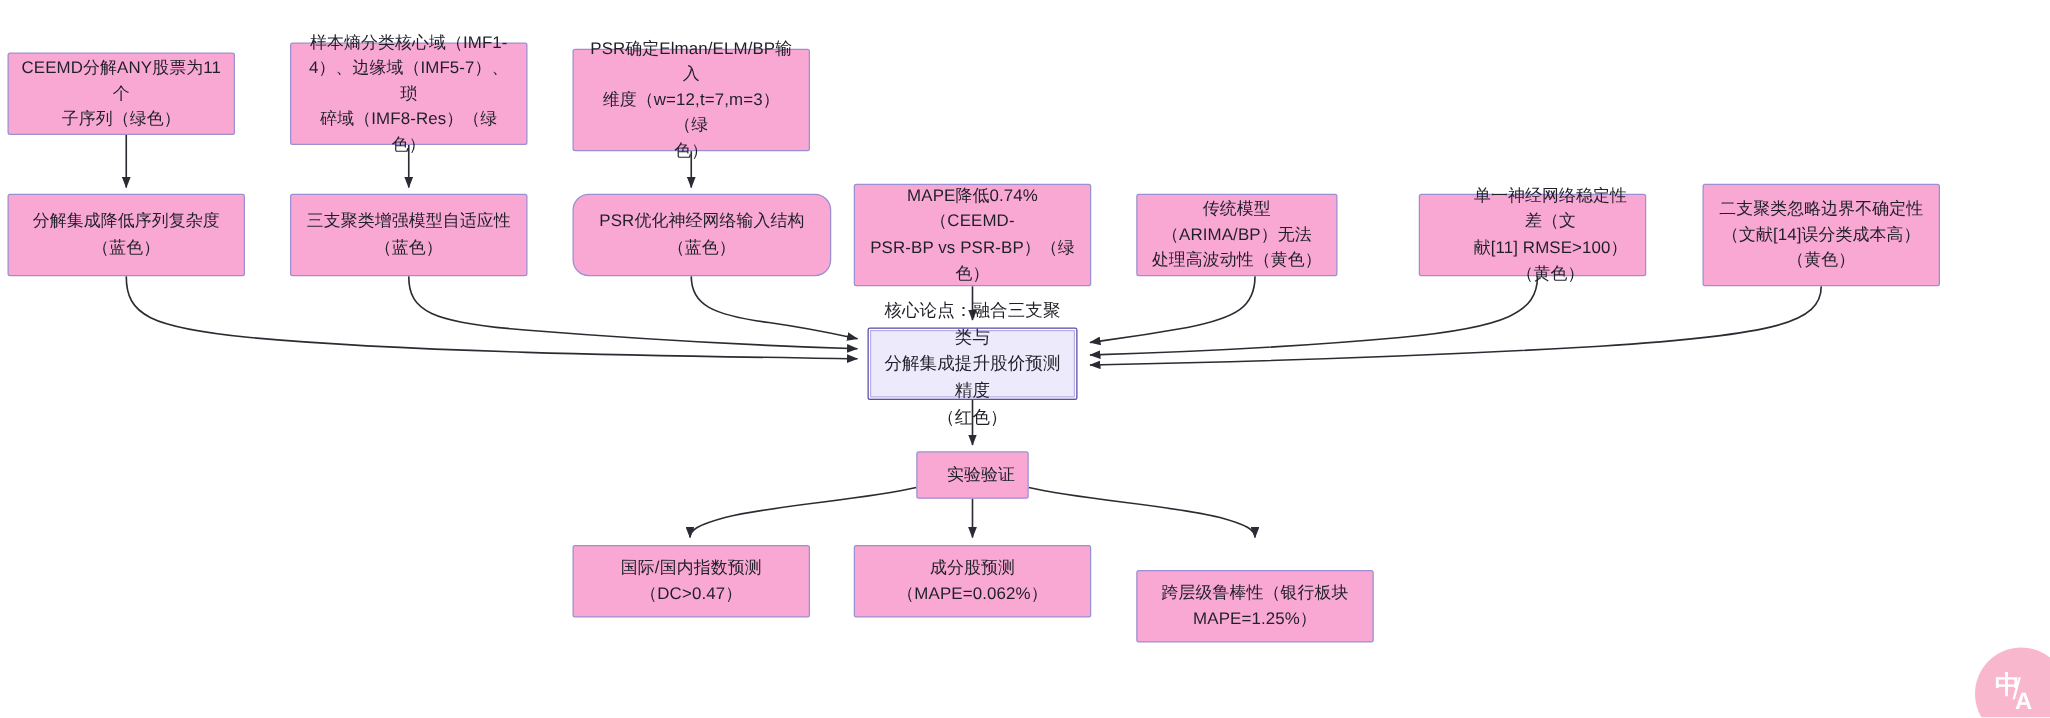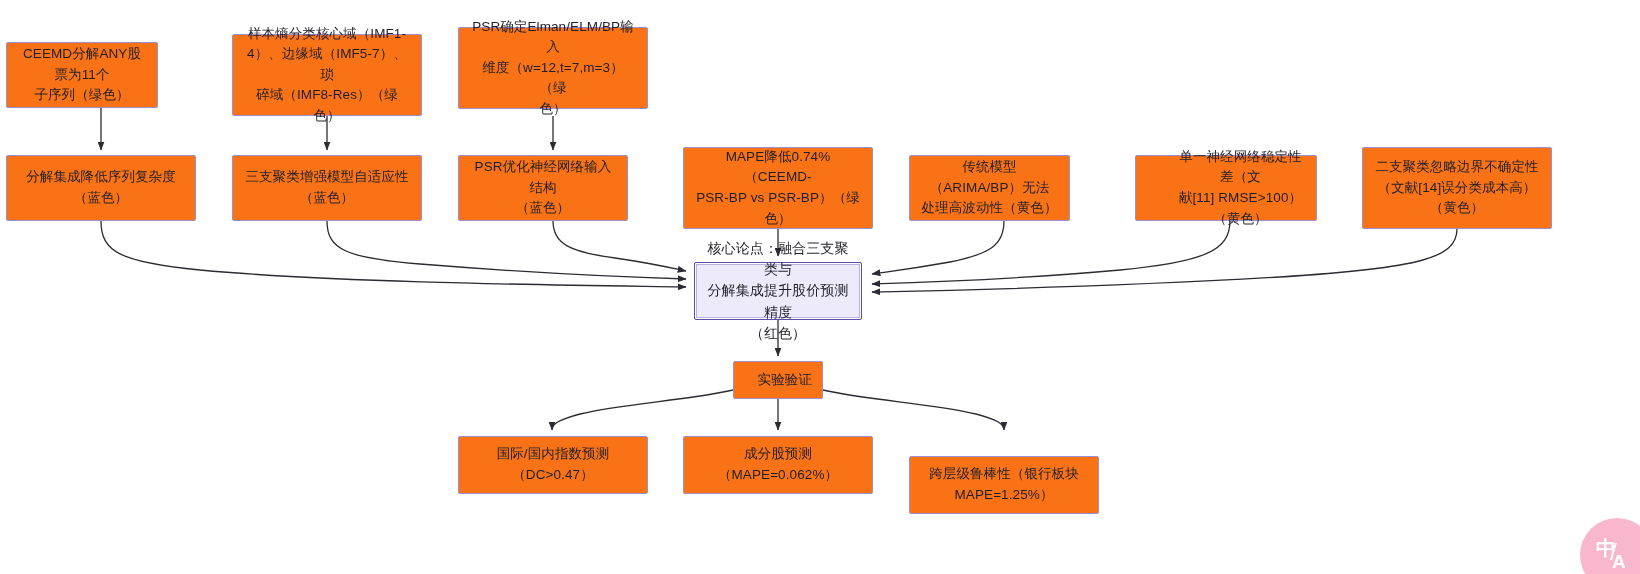--- a/index.html
+++ b/index.html
@@ -21,21 +21,21 @@
     position: absolute;
     left: 0;
     top: 0;
     width: 1640px;
     height: 574px;
     pointer-events: none;
   }
   .node {
     position: absolute;
     box-sizing: border-box;
-    background: #f97316;
+    background: #f9a8d4;
     border: 1px solid #9A8FD0;
     border-radius: 2px;
     display: flex;
     align-items: center;
     justify-content: center;
     text-align: center;
     color: #1f1f28;
     font-size: 13.5px;
     line-height: 1.52;
     padding: 6px 10px;
@@ -118,44 +118,44 @@
     <path d="M1230,221 C1230,250 1205,262 1120,270 C1010,280 905,283 872,284" stroke="#2b2b33" stroke-width="1.3" fill="none" marker-end="url(#arrowhead)"></path>
     <path d="M1457,229 C1457,258 1420,268 1280,277 C1090,288 920,291 872,292" stroke="#2b2b33" stroke-width="1.3" fill="none" marker-end="url(#arrowhead)"></path>
 
     <path d="M778,320 L778,356" stroke="#2b2b33" stroke-width="1.3" fill="none" marker-end="url(#arrowhead)"></path>
 
     <path d="M733,390 C690,400 620,404 580,414 C558,420 552,424 552,430" stroke="#2b2b33" stroke-width="1.3" fill="none" marker-end="url(#arrowhead)"></path>
     <path d="M778,399 L778,430" stroke="#2b2b33" stroke-width="1.3" fill="none" marker-end="url(#arrowhead)"></path>
     <path d="M823,390 C866,400 936,404 976,414 C998,420 1004,424 1004,430" stroke="#2b2b33" stroke-width="1.3" fill="none" marker-end="url(#arrowhead)"></path>
   </svg>
 
-  <div class="node" style="left:6px;  top:42px;  width:152px; height:66px;">
+  <div class="node" style="left:6px;  top:42px;  width:182px; height:66px;">
     <span class="node-text">CEEMD分解ANY股票为11个
 子序列（绿色）</span>
   </div>
   <div class="node" style="left:232px; top:34px;  width:190px; height:82px;">
     <span class="node-text">样本熵分类核心域（IMF1-
 4）、边缘域（IMF5-7）、琐
 碎域（IMF8-Res）（绿色）</span>
   </div>
-  <div class="node" style="left:458px; top:27px;  width:190px; height:82px;">
+  <div class="node" style="left:458px; top:39px;  width:190px; height:82px;">
     <span class="node-text">PSR确定Elman/ELM/BP输入
 维度（w=12,t=7,m=3）（绿
 色）</span>
   </div>
 
   <div class="node" style="left:6px;  top:155px; width:190px; height:66px;">
     <span class="node-text">分解集成降低序列复杂度
 （蓝色）</span>
   </div>
   <div class="node" style="left:232px; top:155px; width:190px; height:66px;">
     <span class="node-text">三支聚类增强模型自适应性
 （蓝色）</span>
   </div>
-  <div class="node" style="left:458px; top:155px; width:170px; height:66px;">
+  <div class="node" style="left:458px; top:155px; width:207px; height:66px;border-radius:13px;">
     <span class="node-text">PSR优化神经网络输入结构
 （蓝色）</span>
   </div>
 
   <div class="node" style="left:683px; top:147px; width:190px; height:82px;">
     <span class="node-text">MAPE降低0.74%（CEEMD-
 PSR-BP vs PSR-BP）（绿
 色）</span>
   </div>
 

